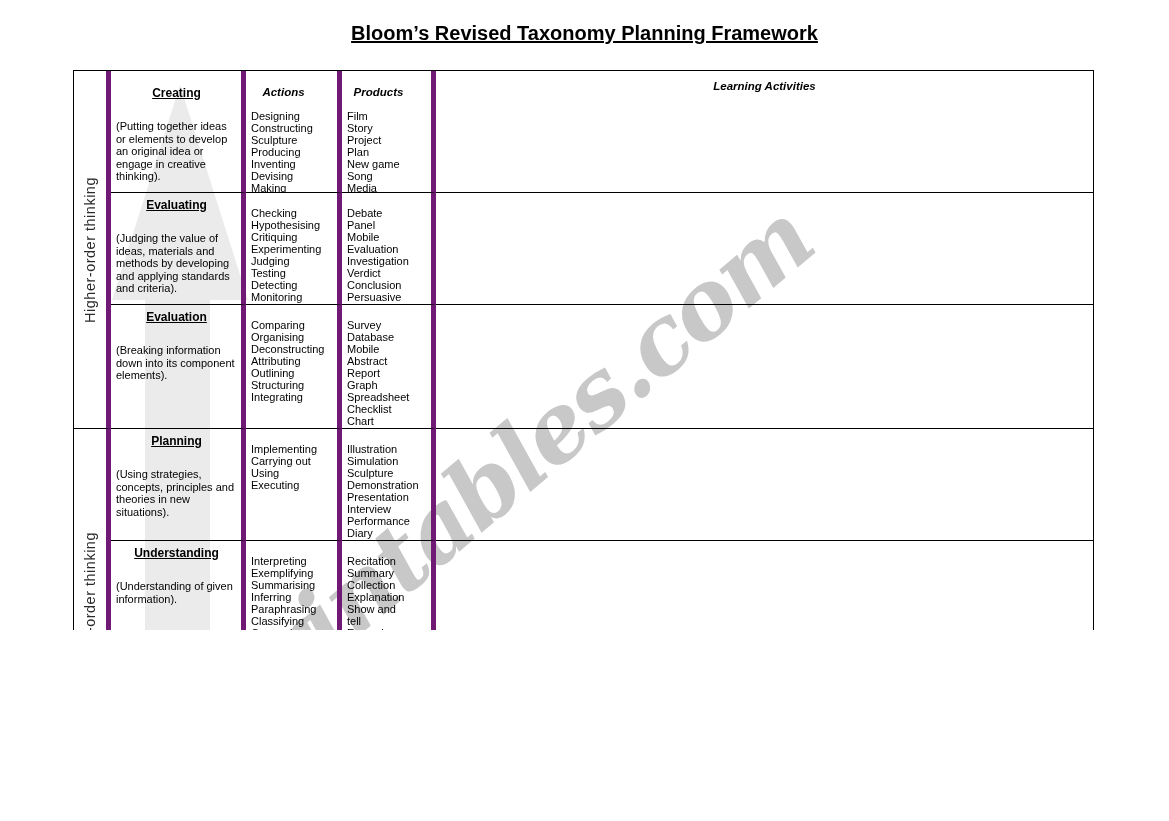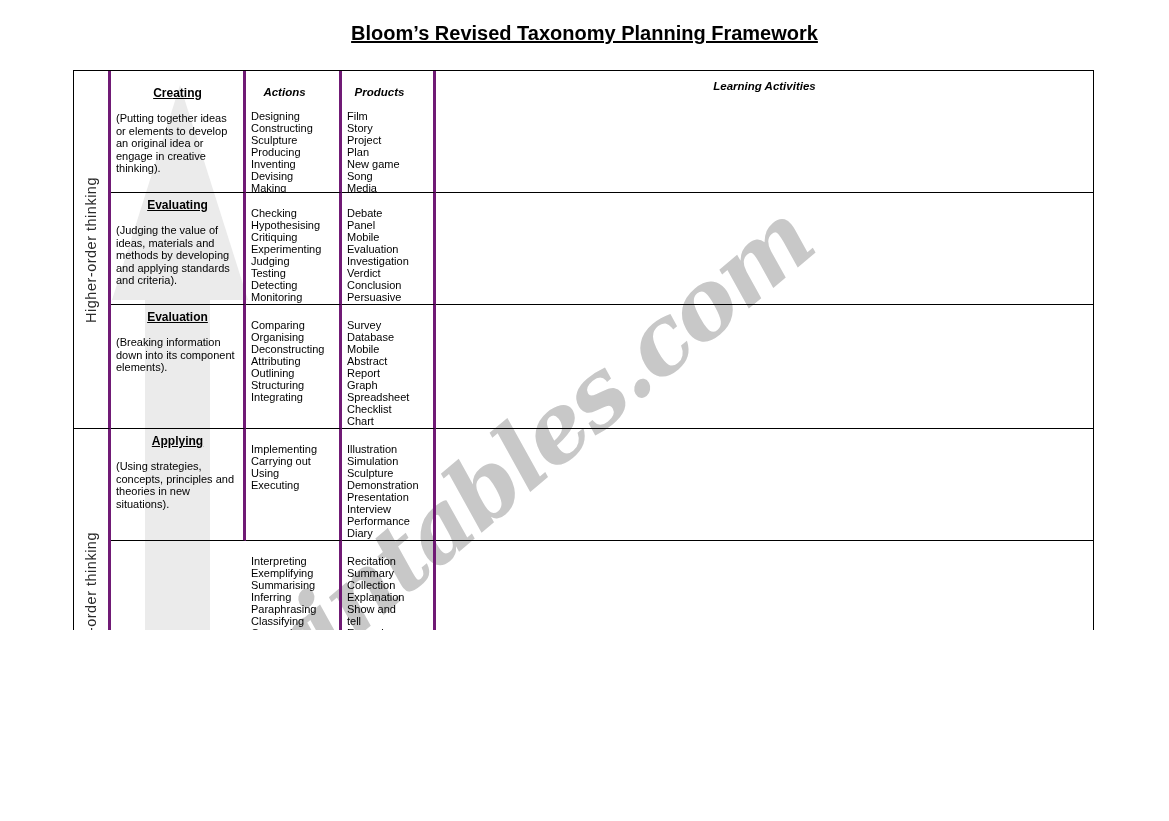--- a/index.html
+++ b/index.html
@@ -33,21 +33,21 @@
     white-space:nowrap; pointer-events:none;
   }
   
   .framework-table {
     position:absolute; left:73px; top:70px; width:1021px; height:708px;
     border:1px solid #000; background:transparent; z-index:2;
     display:grid;
     grid-template-columns:37px 135px 96px 94px 1fr;
     grid-template-rows:122px 112px 124px 112px 125px 1fr;
   }
-  .cell { border-right:3px solid #701a75; border-bottom:1px solid #000; overflow:hidden; }
+  .cell { border-right:5px solid #701a75; border-bottom:1px solid #000; overflow:hidden; }
   .no-br { border-right:none; }
   .no-bb { border-bottom:none; }
   .side-cell {
     grid-column:1; display:flex; align-items:center; justify-content:center;
   }
   .side-higher { grid-row:1 / 4; }
   .side-lower  { grid-row:4 / 7; border-bottom:none; }
   .side-label {
     writing-mode:vertical-rl; transform:rotate(180deg);
     font-size:14.5px; color:#2b2b2b; letter-spacing:0.5px; white-space:nowrap;
@@ -56,21 +56,21 @@
   .act-cell { grid-column:3; }
   .prod-cell{ grid-column:4; }
   .learn-cell{ grid-column:5; }
   .col-head { text-align:center; font-weight:bold; font-style:italic; font-size:11.5px; padding-top:1px; }
   .list-cell { font-size:11px; line-height:12px; padding:2px 21px 0 5px; white-space:pre-line; }
   .cat-title {
     text-align:center; font-weight:bold; text-decoration:underline;
     font-size:12px; margin-top:3px;
   }
   .first-row .cat-title { margin-top:13px; }
-  .cat-desc { margin-top:12px; font-size:11px; line-height:12.5px; }
+  .cat-desc { margin-top:20px; font-size:11px; line-height:12.5px; }
   .learn-cell { font-size:11px;margin-top:8px; }
 </style>
 </head>
 <body>
 
 <div class="canvas">
 
   <div class="doc-title">Bloom’s Revised Taxonomy Planning Framework</div>
 
   <div class="arrow-head"></div>
@@ -169,21 +169,21 @@
 Spreadsheet
 Checklist
 Chart
 Outline</div>
     </div>
     <div class="cell learn-cell no-br" style="grid-row:3">
       <div></div>
     </div>
 
     <div class="cell cat-cell" style="grid-row:4">
-      <div class="cat-title">Applying</div>
+      <div class="cat-title">Planning</div>
       <div class="cat-desc">(Using strategies, concepts, principles and theories in new situations).</div>
     </div>
     <div class="cell list-cell act-cell" style="grid-row:4">
       <div>Implementing
 Carrying out
 Using
 Executing</div>
     </div>
     <div class="cell list-cell prod-cell" style="grid-row:4">
       <div>Illustration
@@ -193,20 +193,24 @@
 Presentation
 Interview
 Performance
 Diary
 Journal</div>
     </div>
     <div class="cell learn-cell no-br" style="grid-row:4">
       <div></div>
     </div>
 
+    <div class="cell cat-cell" style="grid-row:5">
+      <div class="cat-title">Understanding</div>
+      <div class="cat-desc">(Understanding of given information).</div>
+    </div>
     <div class="cell list-cell act-cell" style="grid-row:5">
       <div>Interpreting
 Exemplifying
 Summarising
 Inferring
 Paraphrasing
 Classifying
 Comparing
 Explaining</div>
     </div>

